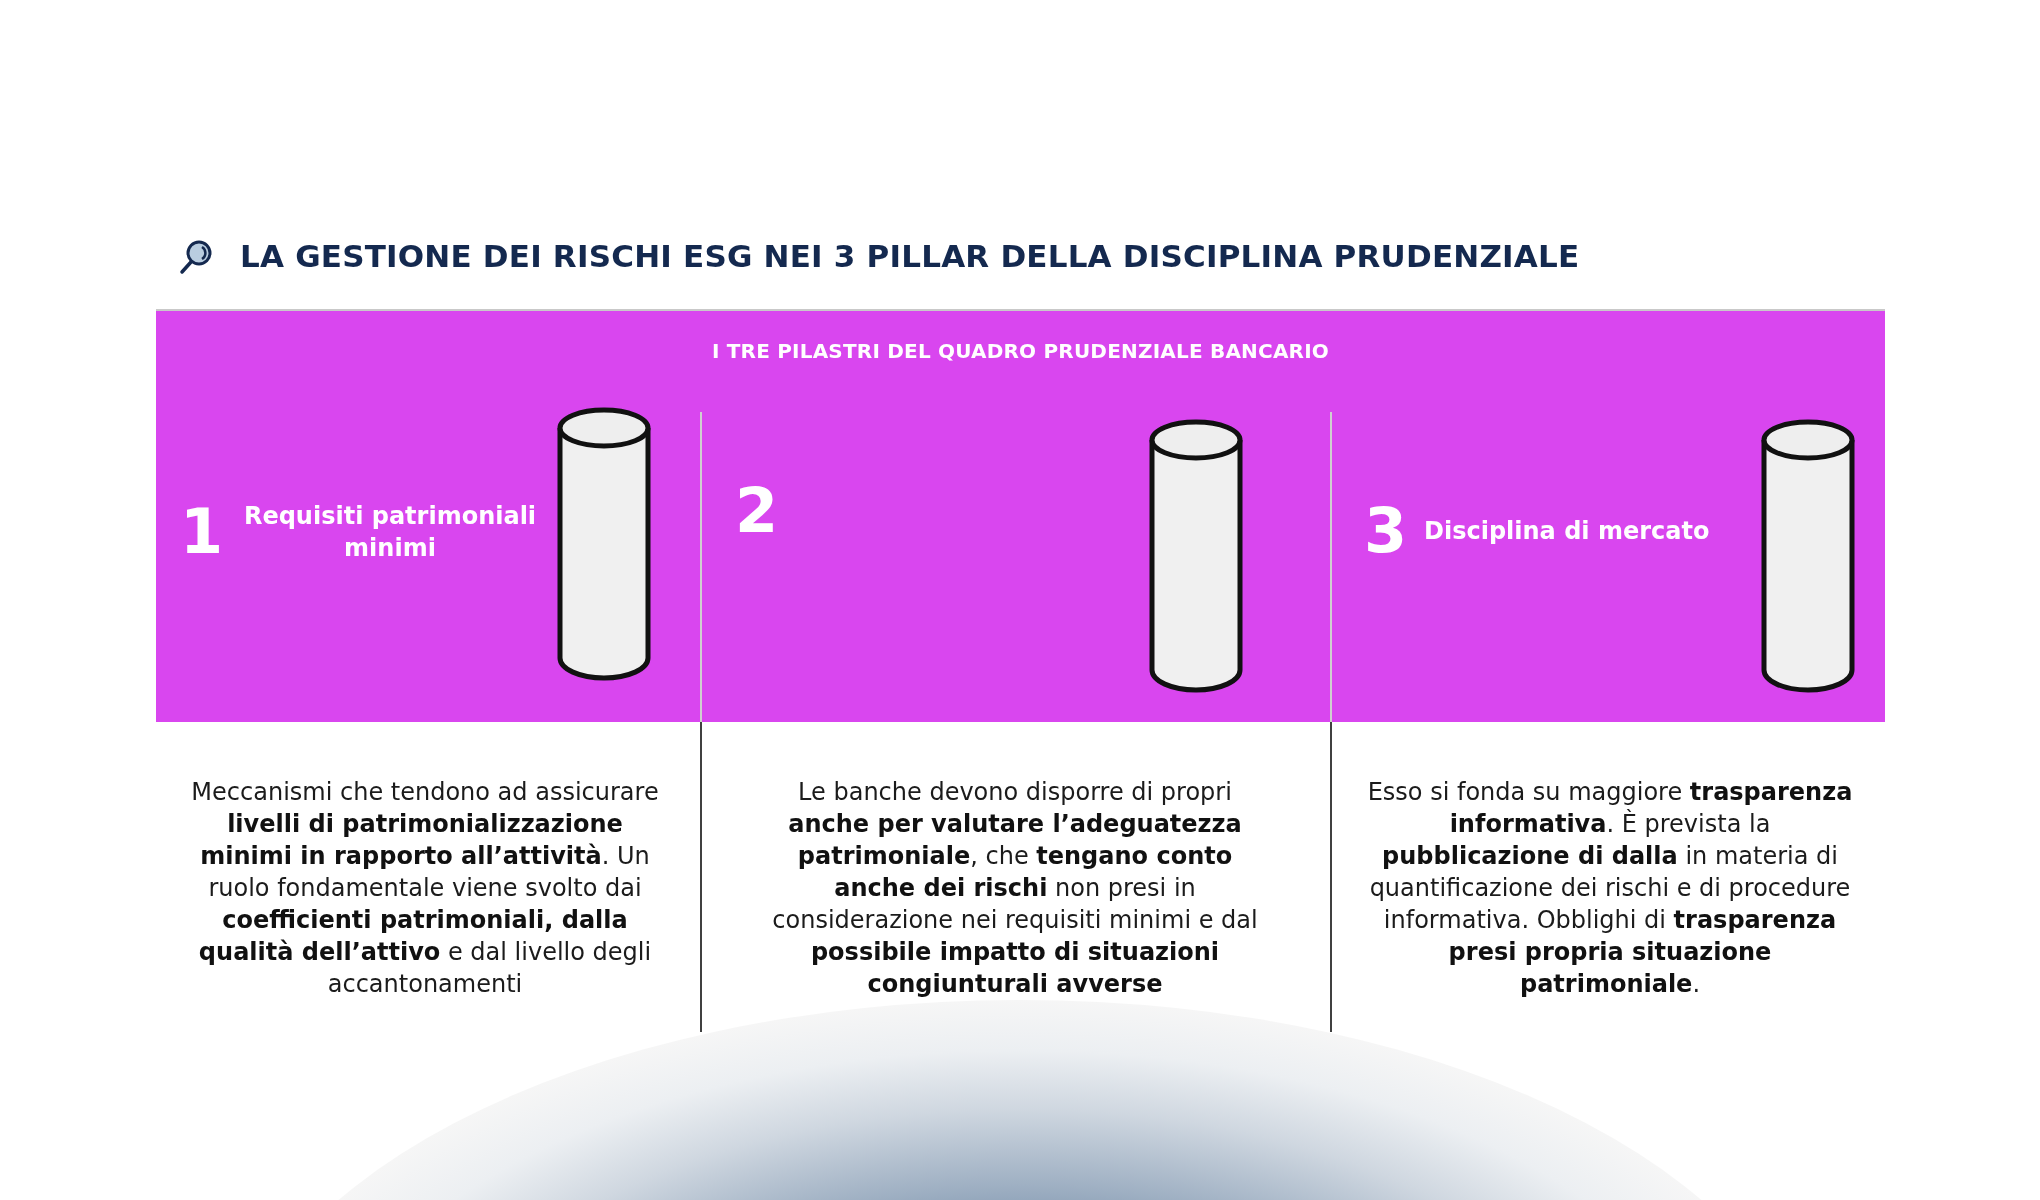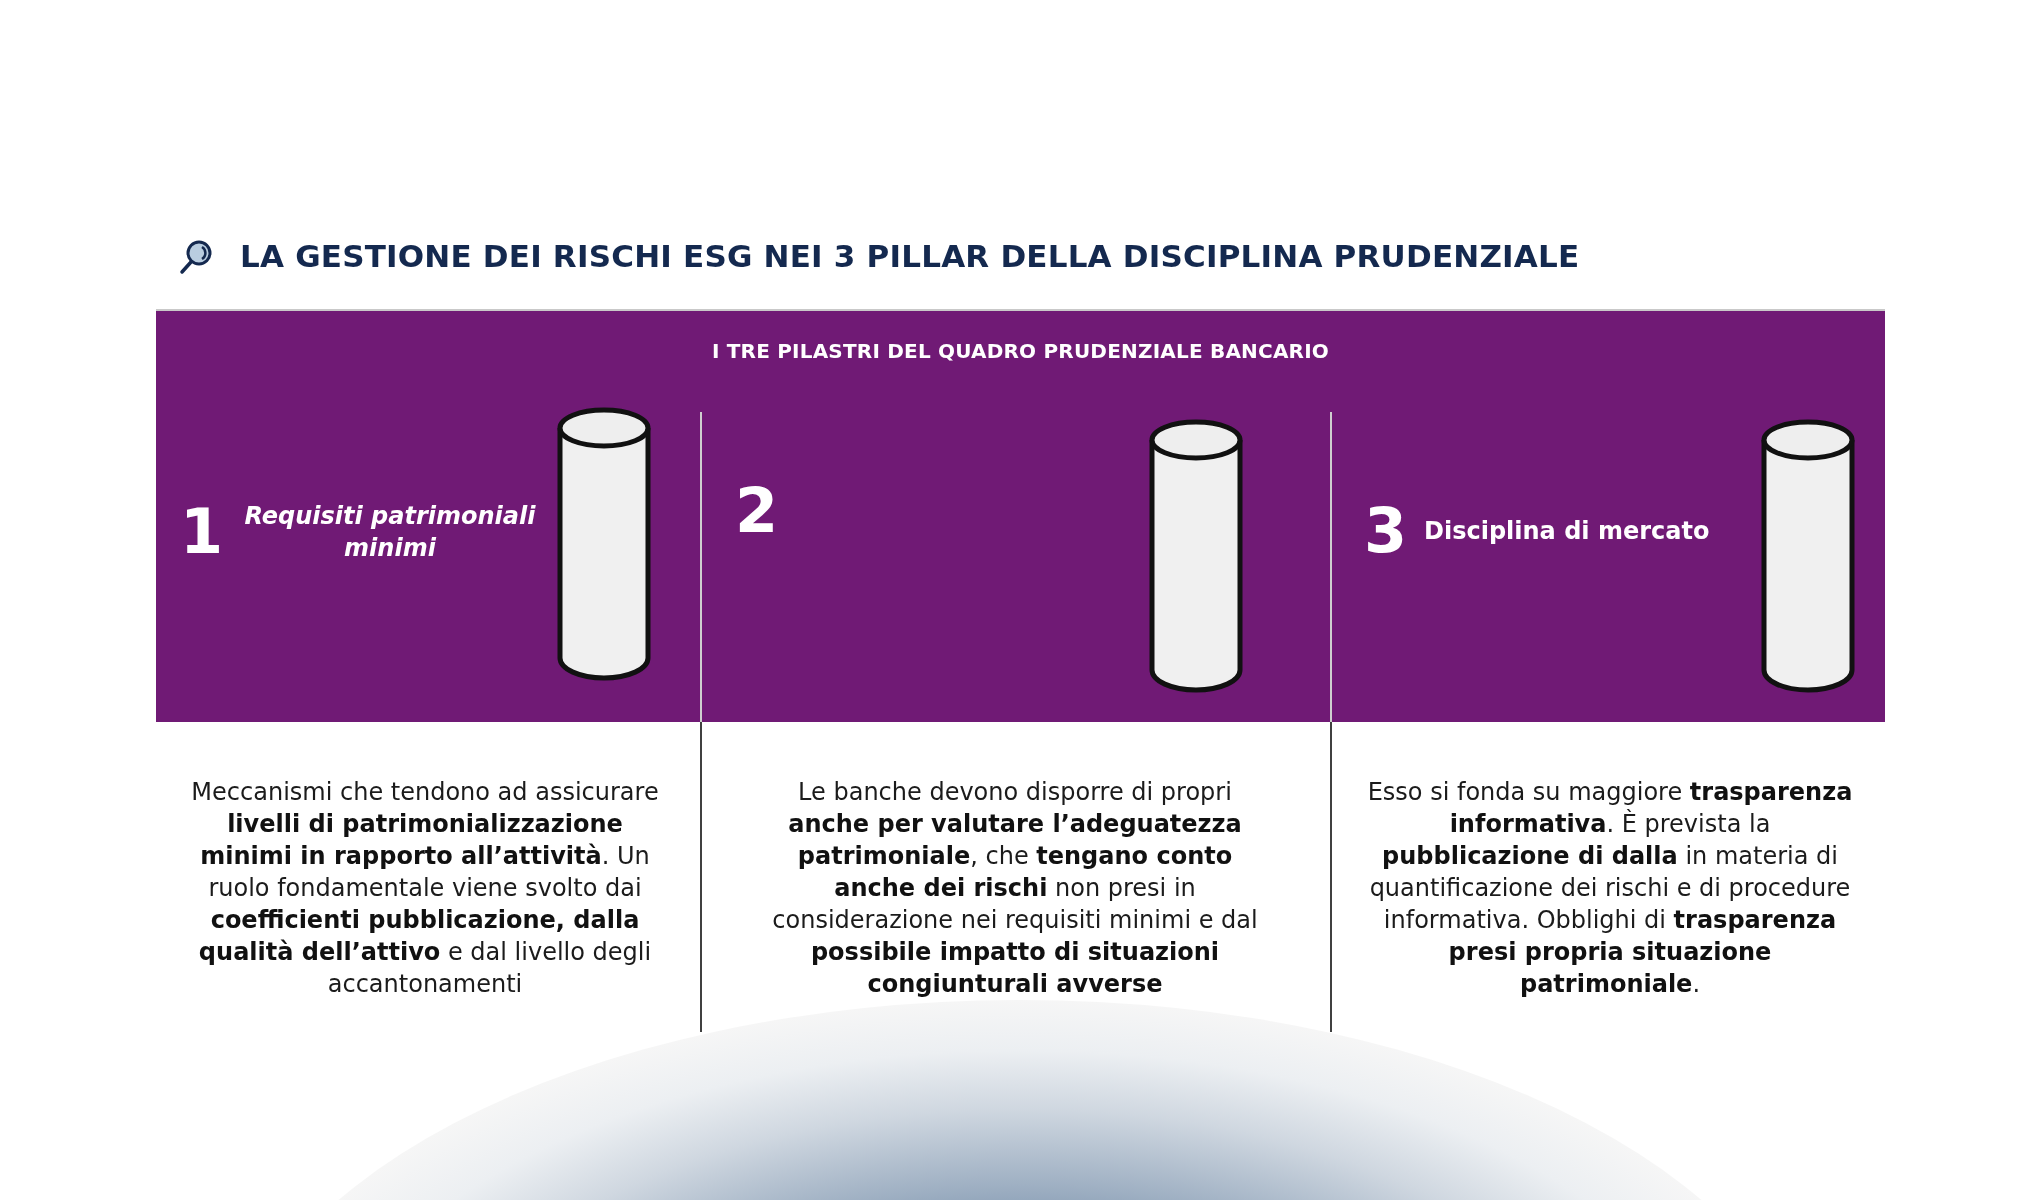--- a/index.html
+++ b/index.html
@@ -22,21 +22,21 @@
   .page-title .icon { width: 36px; height: 38px; }
   .page-title h1 {
     font-family: "DejaVu Sans", sans-serif;
     font-weight: bold; font-size: 31px; color: #14294f; letter-spacing: 0.2px;
     white-space: nowrap;
   }
 
   .panel {
     position: absolute; left: 156px; top: 309px;
     width: 1729px; height: 413px;
-    background: #701a75;
+    background: #d946ef;
     border-top: 2px solid #c9c9c9;
   }
   .panel-subtitle {
     position: absolute; left: 0; right: 0; top: 28px;
     text-align: center;
     font-family: "DejaVu Sans", sans-serif;
     font-weight: bold; font-size: 20px; color: #ffffff; letter-spacing: 0.2px;
   }
 
   .divider {
@@ -84,21 +84,21 @@
   <div class="panel-subtitle">I TRE PILASTRI DEL QUADRO PRUDENZIALE BANCARIO</div>
 </div>
 
 <div class="divider" style="left:700px; top:412px; height:310px;"></div>
 <div class="divider lower" style="left:700px; top:722px; height:310px;"></div>
 <div class="divider" style="left:1330px; top:412px; height:310px;"></div>
 <div class="divider lower" style="left:1330px; top:722px; height:310px;"></div>
 
 <div class="pillar-head" style="left:180px; top:500px; width:370px;">
   <span class="pillar-num" style="width:50px;">1</span>
-  <span class="pillar-title" style="width:320px;font-style:italic;">Requisiti patrimoniali minimi</span>
+  <span class="pillar-title" style="width:320px;">Requisiti patrimoniali minimi</span>
 </div>
 <svg class="cylinder" style="left:556px; top:406px;" width="96" height="276" viewBox="0 0 96 276">
   <path d="M4 22 L4 252 A44 20 0 0 0 92 252 L92 22" fill="#f0f0f0" stroke="#111" stroke-width="5"></path>
   <ellipse cx="48" cy="22" rx="44" ry="18" fill="#eeeeee" stroke="#111" stroke-width="5"></ellipse>
 </svg>
 
 <div class="pillar-head" style="left:735px; top:480px; width:380px;">
   <span class="pillar-num" style="width:60px;">2</span>
 </div>
 <svg class="cylinder" style="left:1148px; top:418px;" width="96" height="276" viewBox="0 0 96 276">
@@ -108,15 +108,15 @@
 
 <div class="pillar-head" style="left:1364px; top:500px; width:380px;">
   <span class="pillar-num" style="width:60px;">3</span>
   <span class="pillar-title" style="text-align:right; white-space:nowrap;">Disciplina di mercato</span>
 </div>
 <svg class="cylinder" style="left:1760px; top:418px;" width="96" height="276" viewBox="0 0 96 276">
   <path d="M4 22 L4 252 A44 20 0 0 0 92 252 L92 22" fill="#f0f0f0" stroke="#111" stroke-width="5"></path>
   <ellipse cx="48" cy="22" rx="44" ry="18" fill="#eeeeee" stroke="#111" stroke-width="5"></ellipse>
 </svg>
 
-<div class="desc" style="left:180px; top:776px; width:490px;"><span>Meccanismi che tendono ad assicurare </span><b>livelli di patrimonializzazione minimi in rapporto all’attività</b><span>. Un ruolo fondamentale viene svolto dai </span><b>coefficienti pubblicazione, dalla qualità dell’attivo</b><span> e dal livello degli accantonamenti</span></div>
+<div class="desc" style="left:180px; top:776px; width:490px;"><span>Meccanismi che tendono ad assicurare </span><b>livelli di patrimonializzazione minimi in rapporto all’attività</b><span>. Un ruolo fondamentale viene svolto dai </span><b>coefficienti patrimoniali, dalla qualità dell’attivo</b><span> e dal livello degli accantonamenti</span></div>
 <div class="desc" style="left:760px; top:776px; width:510px;"><span>Le banche devono disporre di propri </span><b>anche per valutare l’adeguatezza patrimoniale</b><span>, che </span><b>tengano conto anche dei rischi</b><span> non presi in considerazione nei requisiti minimi e dal </span><b>possibile impatto di situazioni congiunturali avverse</b></div>
 <div class="desc" style="left:1360px; top:776px; width:500px;"><span>Esso si fonda su maggiore </span><b>trasparenza informativa</b><span>. È prevista la </span><b>pubblicazione di dalla</b><span> in materia di quantificazione dei rischi e di procedure informativa. Obblighi di </span><b>trasparenza presi propria situazione patrimoniale</b><span>.</span></div>
 
 </body></html>

